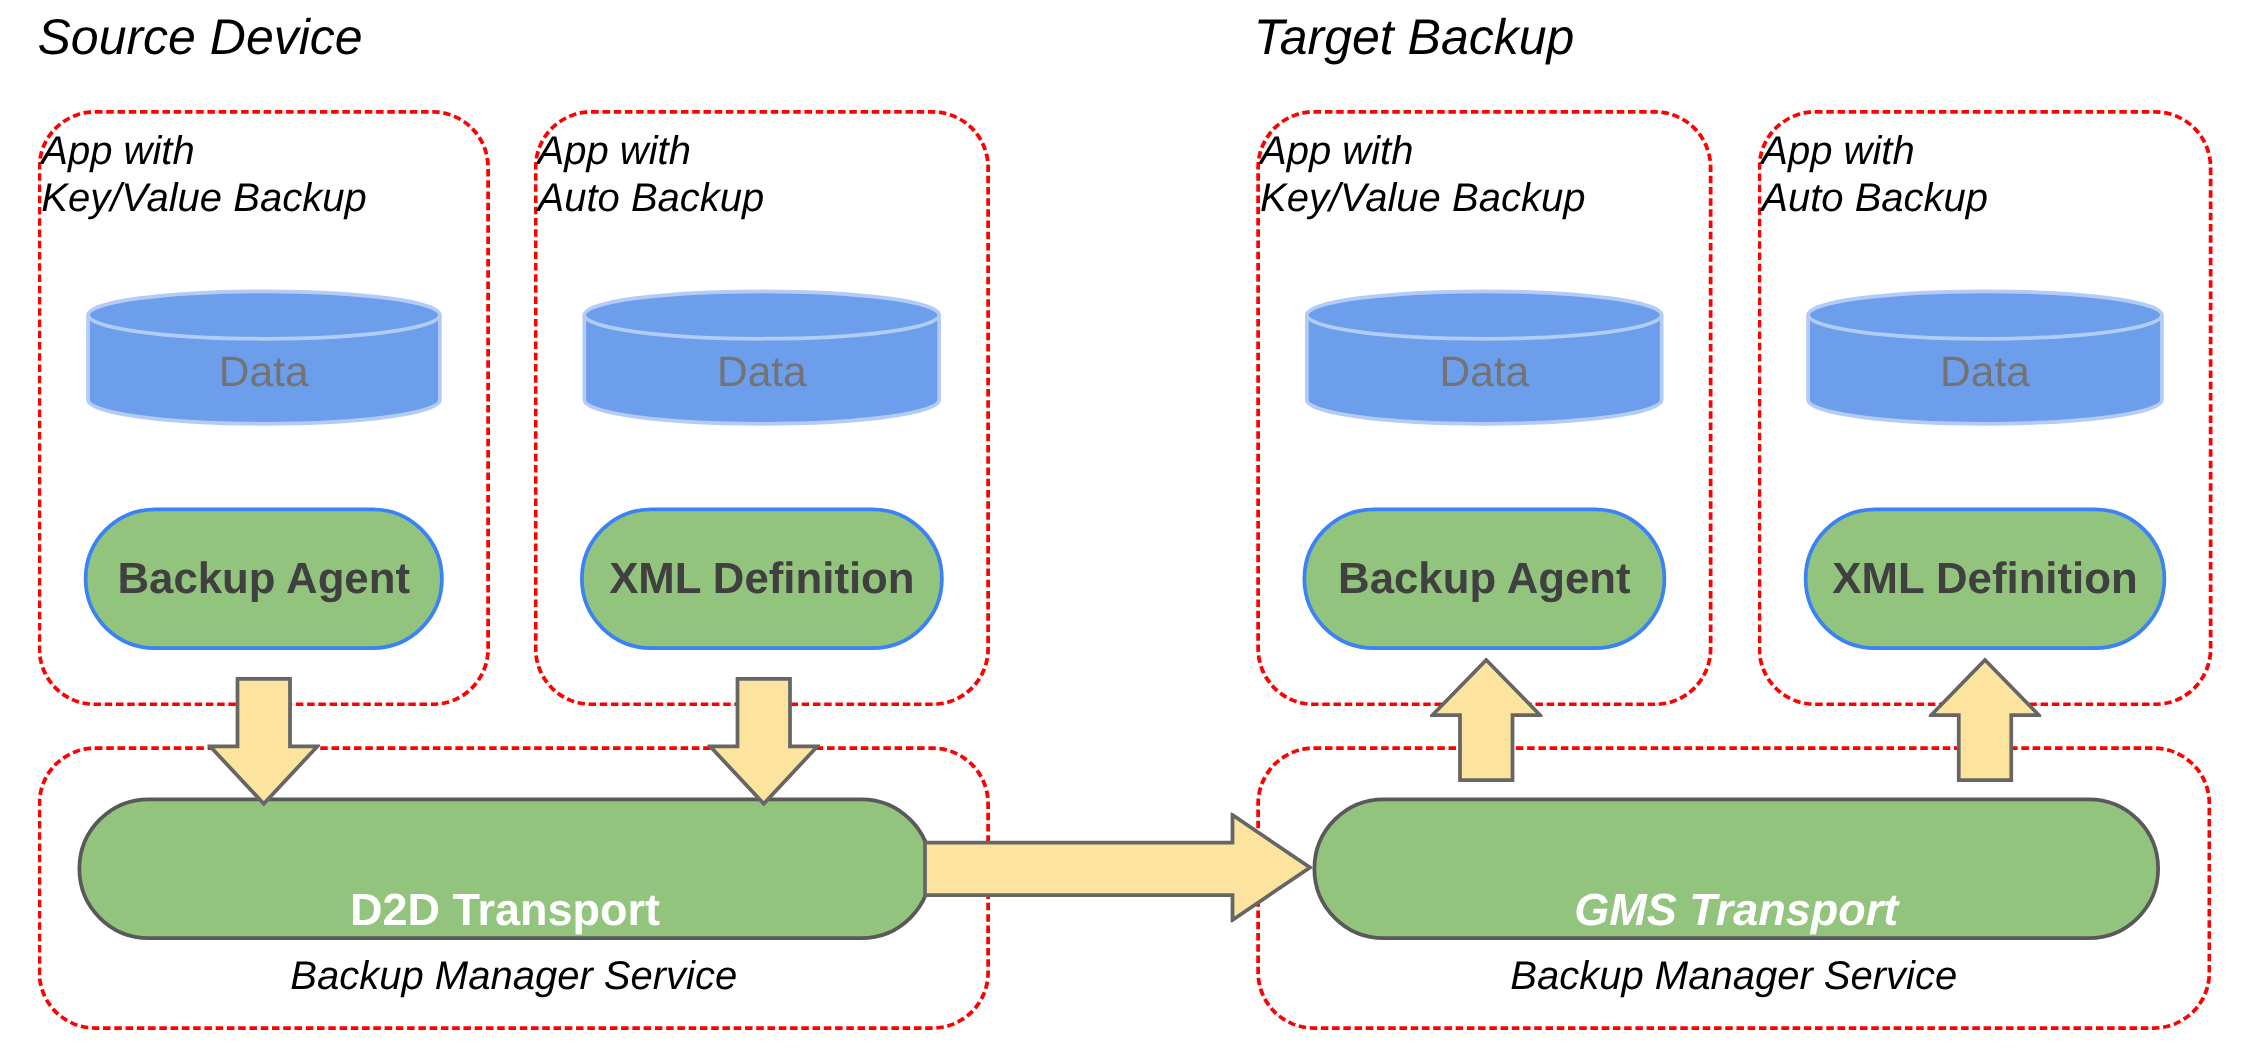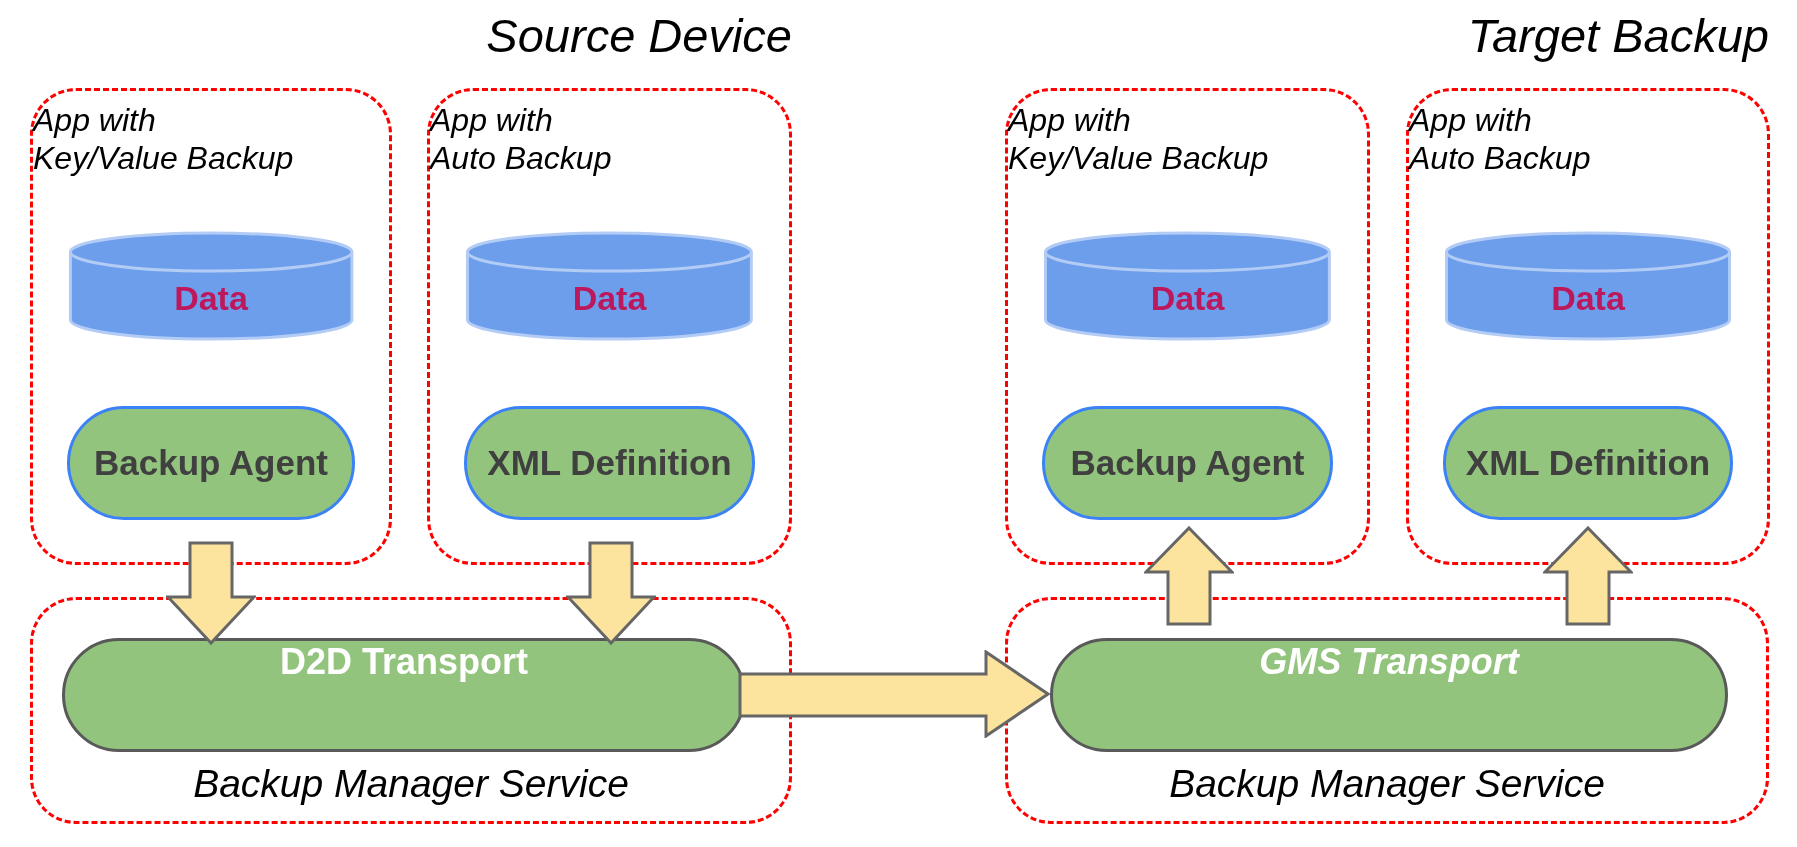--- a/index.html
+++ b/index.html
@@ -1,58 +1,58 @@
 <!DOCTYPE html>
 <html><head>
 <meta charset="utf-8">
 <style>
   html,body { margin:0; padding:0; background:#ffffff; }
   .canvas {
     position:relative; width:1797px; height:847px; overflow:hidden;
     background:#ffffff; font-family:"Liberation Sans", sans-serif; color:#000;
   }
   .device-title {
-    position:absolute; top:8px; font-size:47px; font-style:italic;
-    text-align:right; white-space:nowrap;
+    position:absolute; top:8px; font-size:40px; font-style:italic;
+    text-align:left; white-space:nowrap;
   }
   .app-box {
     position:absolute; top:88px; height:477px; box-sizing:border-box;
     border:3px dashed #ff0000; border-radius:46px;
   }
   .manager-box {
     position:absolute; top:597px; height:227px; box-sizing:border-box;
     border:3px dashed #ff0000; border-radius:46px;
   }
   .app-label {
     position:absolute; top:10px; left:0; right:0; text-align:left;
     font-size:32px; font-style:italic; line-height:1.2;
   }
   .cylinder { position:absolute; top:140px; left:9.5%; width:81%; height:112px; }
   .cyl-svg { position:absolute; inset:0; width:100%; height:100%; overflow:visible; }
   .cyl-body { fill:#6d9eeb; stroke:#b3ccf6; stroke-width:3; }
   .cyl-top  { fill:#6d9eeb; stroke:#b3ccf6; stroke-width:3; }
   .cyl-label {
     position:absolute; left:0; right:0; top:48px; text-align:center;
-    font-size:34px; font-weight:bold; color:#be185d;
+    font-size:34px; font-weight:normal; color:#737373;
   }
   .pill {
     position:absolute; top:315px; left:9.5%; width:81%; height:114px;
     box-sizing:border-box; border:3px solid #3b82f6; border-radius:57px;
     background:#93c47d; display:flex; align-items:center; justify-content:center;
     font-size:35px; font-weight:bold; color:#404040; white-space:nowrap;
   }
   .transport-pill {
     position:absolute; top:638px; height:114px; z-index:4;
     box-sizing:border-box; border:3px solid #595959; border-radius:57px;
-    background:#93c47d; display:flex; align-items:flex-start; justify-content:center;
+    background:#93c47d; display:flex; align-items:flex-end; justify-content:center;
     font-size:36px; font-weight:bold; color:#ffffff;
   }
   .bms-label {
     position:absolute; top:762px; text-align:center;
-    font-size:39px; font-style:italic; white-space:nowrap;
+    font-size:32px; font-style:italic; white-space:nowrap;
   }
   .flow-arrow { position:absolute; z-index:5; }
   .arrow-shape { fill:#fce49e; stroke:#666666; stroke-width:3; stroke-linejoin:miter; }
 </style>
 </head>
 <body>
 
 <div class="canvas">
 
   <div class="device-title" style="left:30px;width:762px;">Source Device</div>

